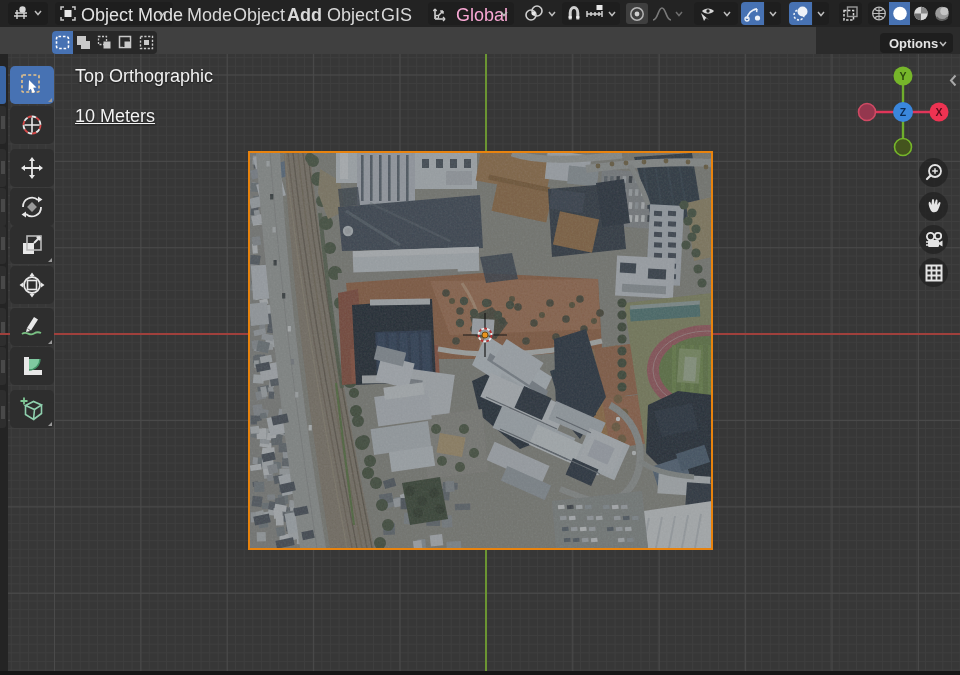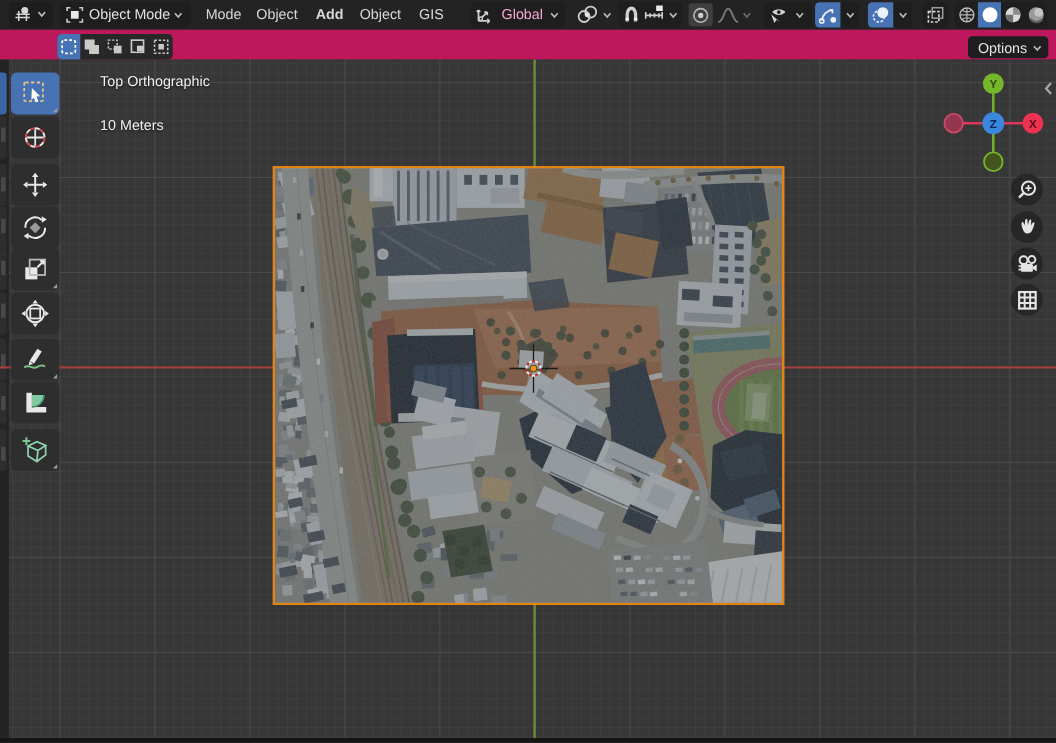--- a/index.html
+++ b/index.html
@@ -1,33 +1,33 @@
 <!DOCTYPE html>
 <html><head>
 <meta charset="utf-8">
 <style>
   * { margin:0; padding:0; box-sizing:border-box; }
   html,body { width:960px; height:675px; overflow:hidden; background:#2b2b2b;
     font-family:"Liberation Sans", sans-serif; }
   .abs { position:absolute; }
   #header { position:absolute; left:0; top:0; width:960px; height:27px; background:#232323; }
-  #toolrow { position:absolute; left:0; top:27px; width:960px; height:27px; background:#be185d; }
+  #toolrow { position:absolute; left:0; top:27px; width:816px; height:27px; background:#404040;font-weight:bold; }
   #viewport { position:absolute; left:0; top:54px; width:960px; height:617px;
     background-color:#373737;
     background-image:
       linear-gradient(to right, #4a4a4a 1px, transparent 1px),
       linear-gradient(to bottom, #4a4a4a 1px, transparent 1px),
       linear-gradient(to right, #3e3e3e 1px, transparent 1px),
       linear-gradient(to bottom, #3e3e3e 1px, transparent 1px);
     background-size: 86.4px 86.4px, 86.4px 86.4px, 8.64px 8.64px, 8.64px 8.64px;
     background-position: 54px 0, 0 20.5px, 2.2px 0, 0 3.2px;
   }
   #statusbar { position:absolute; left:0; top:671px; width:960px; height:4px; background:#161616; }
-  .menu { position:absolute; top:5px; color:#d8d8d8; font-size:13px; }
-  .vtext { position:absolute; left:75px; color:#f2f2f2; font-size:13px; text-shadow:0 1px 2px rgba(0,0,0,0.7);margin-left:16px; }
+  .menu { position:absolute; top:5px; color:#d8d8d8; font-size:18px; }
+  .vtext { position:absolute; left:75px; color:#f2f2f2; font-size:18px; text-shadow:0 1px 2px rgba(0,0,0,0.7); }
   .tbtn { position:absolute; left:10px; width:44px; height:38px; background:#2e2e2e; border-radius:5px; }
   .tbtn svg { position:absolute; left:50%; top:50%; transform:translate(-50%,-50%); }
   .tbtn.sel { background:#4772b3; }
   .corner { position:absolute; right:2px; bottom:2px; width:0; height:0;
     border-left:4px solid transparent; border-bottom:4px solid #9a9a9a; }
   .circbtn { position:absolute; left:919px; width:29px; height:29px; border-radius:50%;
     background:rgba(33,33,33,0.75); }
   .circbtn svg { position:absolute; left:50%; top:50%; transform:translate(-50%,-50%); }
 </style>
 </head>
@@ -600,21 +600,21 @@
             <feColorMatrix type="saturate" values="0"></feColorMatrix>
           </filter>
           <filter id="pblur" x="-2%" y="-2%" width="104%" height="104%">
             <feGaussianBlur stdDeviation="0.45"></feGaussianBlur>
           </filter>
         </defs>
       </svg>
   </div>
 
   <div class="vtext" style="top:12px;">Top Orthographic</div>
-  <div class="vtext" style="top:52px;">10 Meters</div>
+  <div class="vtext" style="top:52px;text-decoration:underline;">10 Meters</div>
   <div id="leftbar">
  <div class="tbtn sel" style="top:12px;">
   <svg width="26" height="26" viewBox="0 0 26 26">
    <rect x="3" y="3" width="17" height="17" rx="1" fill="none" stroke="#e8c48a" stroke-width="1.6" stroke-dasharray="3,2.2"></rect>
    <path d="M10,8 L17.5,15.5 L14.2,15.8 L16,20 L13.6,21 L11.8,16.8 L9.5,19 Z" fill="#ffffff"></path>
   </svg>
   <div class="corner"></div>
  </div>
  <div class="tbtn" style="top:52px;">
   <svg width="26" height="26" viewBox="0 0 26 26">

